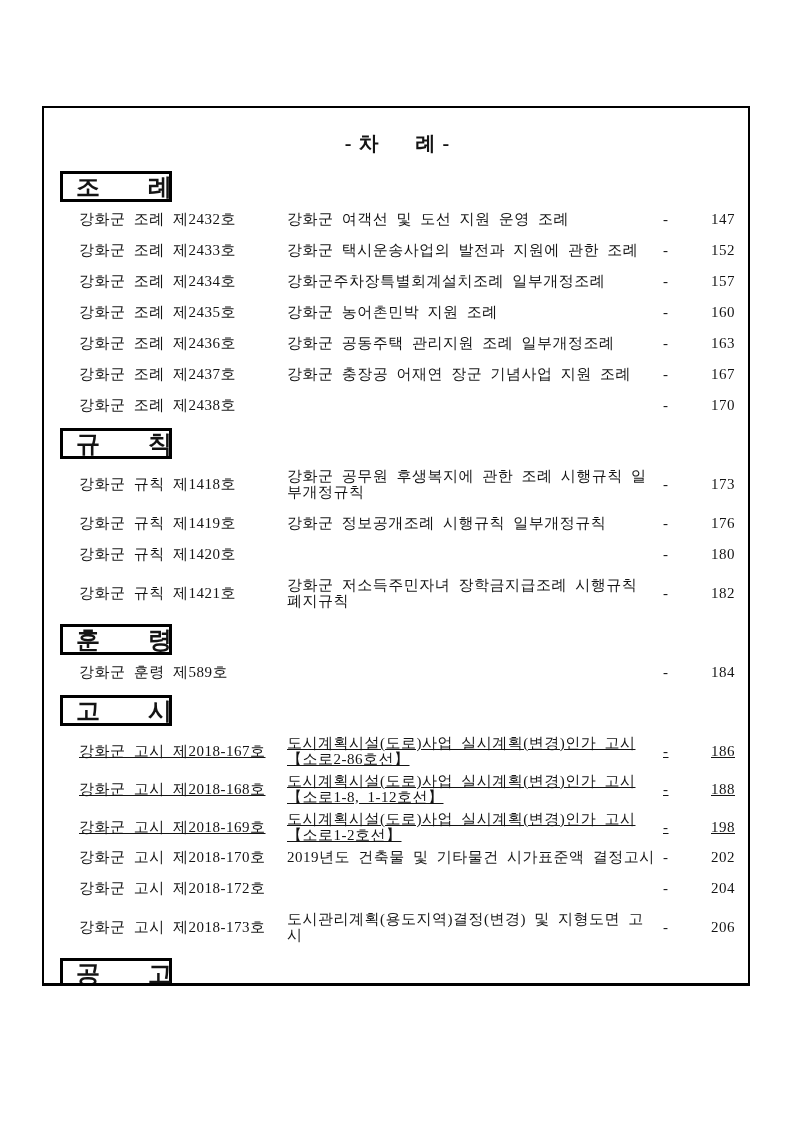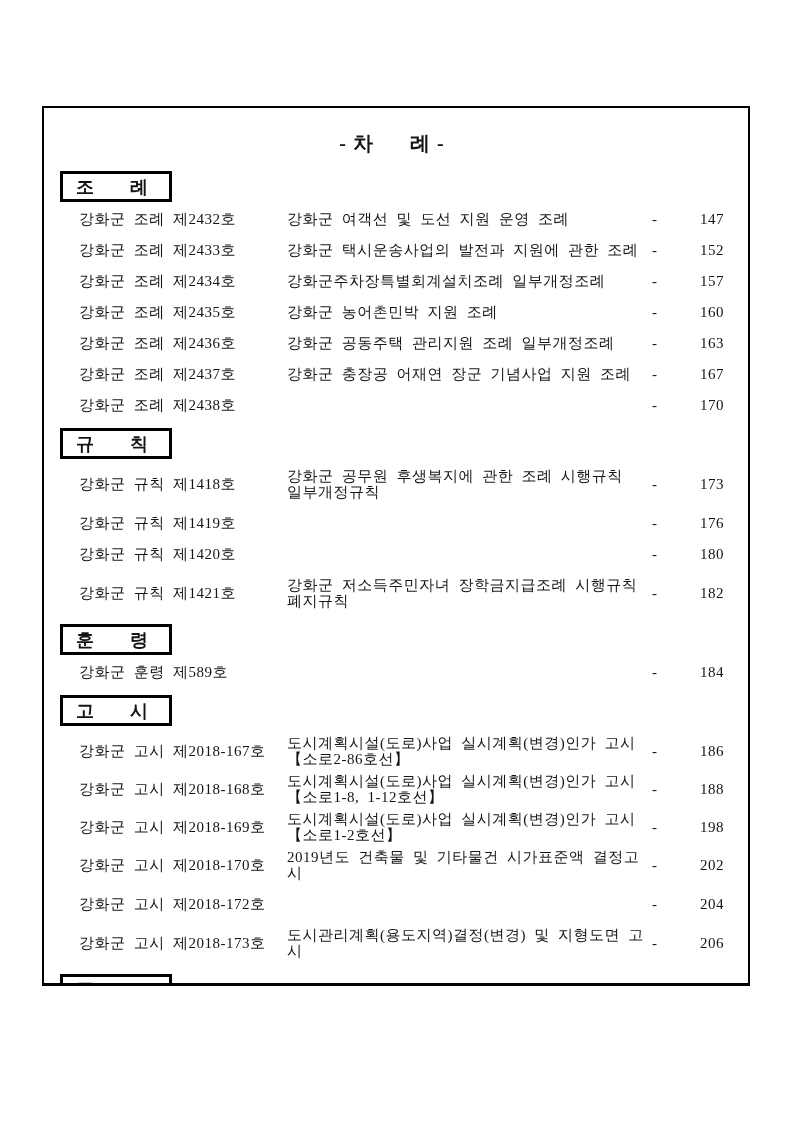--- a/index.html
+++ b/index.html
@@ -21,21 +21,21 @@
     left: 42px;
     top: 106px;
     width: 708px;
     height: 880px;
     border: 2px solid #000000;
     border-bottom-width: 3px;
     box-sizing: border-box;
     overflow: hidden;
   }
   .content {
-    padding: 24px 24px 0 16px;
+    padding: 24px 13px 0 16px;
   }
   .doc-title {
     text-align: center;
     font-size: 20px;
     font-weight: bold;
     letter-spacing: 1px;
     white-space: pre;
     line-height: 22px;
     margin: 0 0 17px 0;
   }
@@ -44,38 +44,39 @@
     height: 31px;
     border: 3px solid #000000;
     box-sizing: border-box;
     display: flex;
     align-items: center;
     padding-left: 13px;
     margin: 0 0 9px 0;
     background: #ffffff;
   }
   .section-label {
-    font-size: 18px;
+    font-size: 24px;
     font-weight: bold;
     white-space: pre;
     line-height: 20px;
   }
   .rows { }
   .row {
     display: flex;
     align-items: center;
     padding-left: 19px;
     font-size: 15px;
     line-height: 16px;
     letter-spacing: 0.5px;
     word-spacing: 4px;
     margin-bottom: 15px;
   }
   .row.has-sub {
     margin-bottom: 6px;
+    text-decoration: underline;
   }
   .col-doc {
     flex: 0 0 208px;
     white-space: nowrap;
   }
   .col-title {
     flex: 1 1 auto;
     padding-right: 8px;
   }
   .title-line { display: block; }
@@ -198,20 +199,24 @@
 
     </span>
     <span class="col-page">
       <span class="page-dash">-</span>
       <span class="page-num">173</span>
     </span>
   </div>
 
   <div class="row">
     <span class="col-doc">강화군 규칙 제1419호</span>
+    <span class="col-title">
+      <span class="title-line">강화군 정보공개조례 시행규칙 일부개정규칙</span>
+
+    </span>
     <span class="col-page">
       <span class="page-dash">-</span>
       <span class="page-num">176</span>
     </span>
   </div>
 
   <div class="row">
     <span class="col-doc">강화군 규칙 제1420호</span>
     <span class="col-page">
       <span class="page-dash">-</span>

